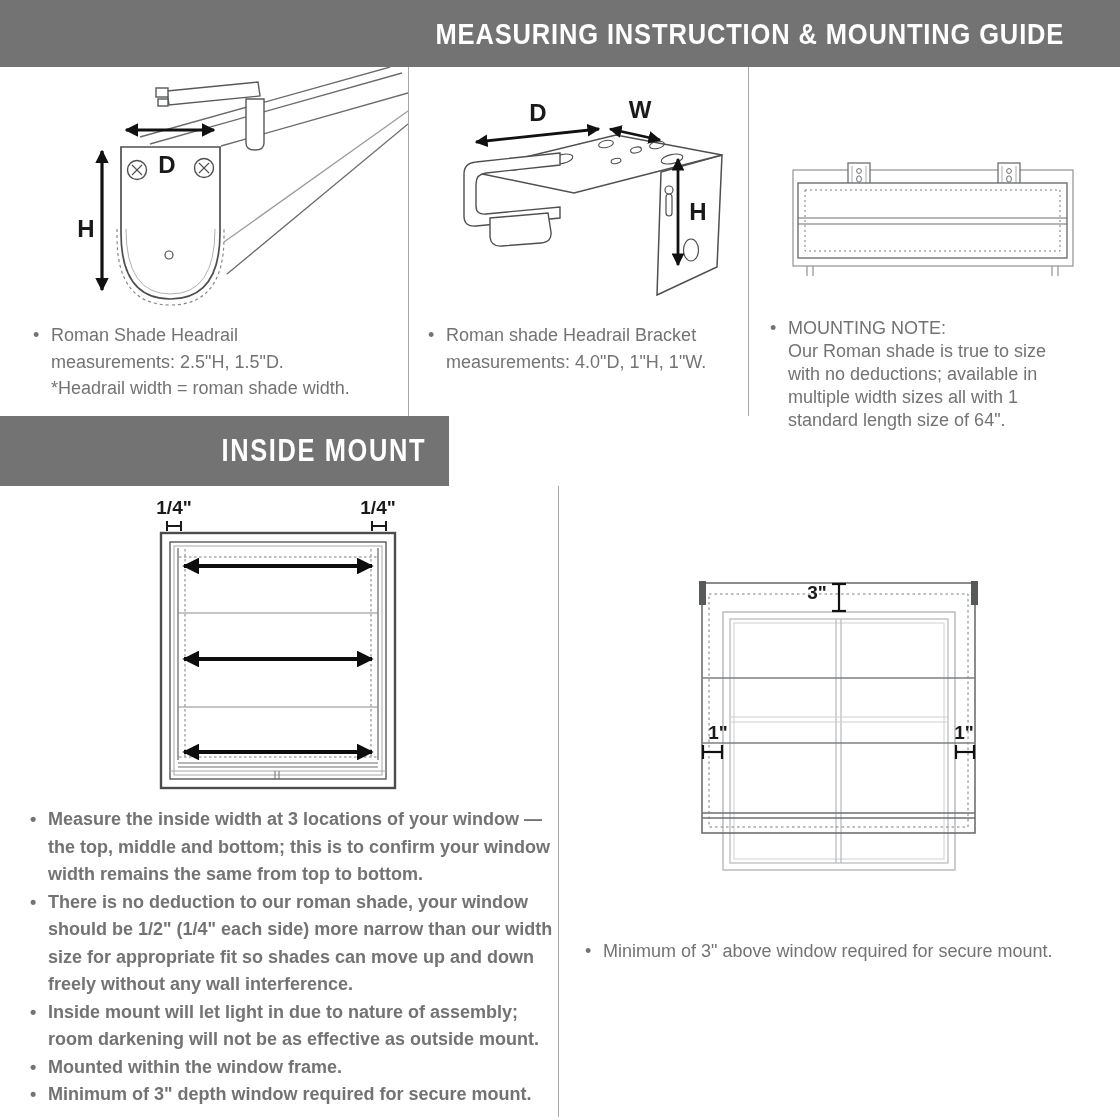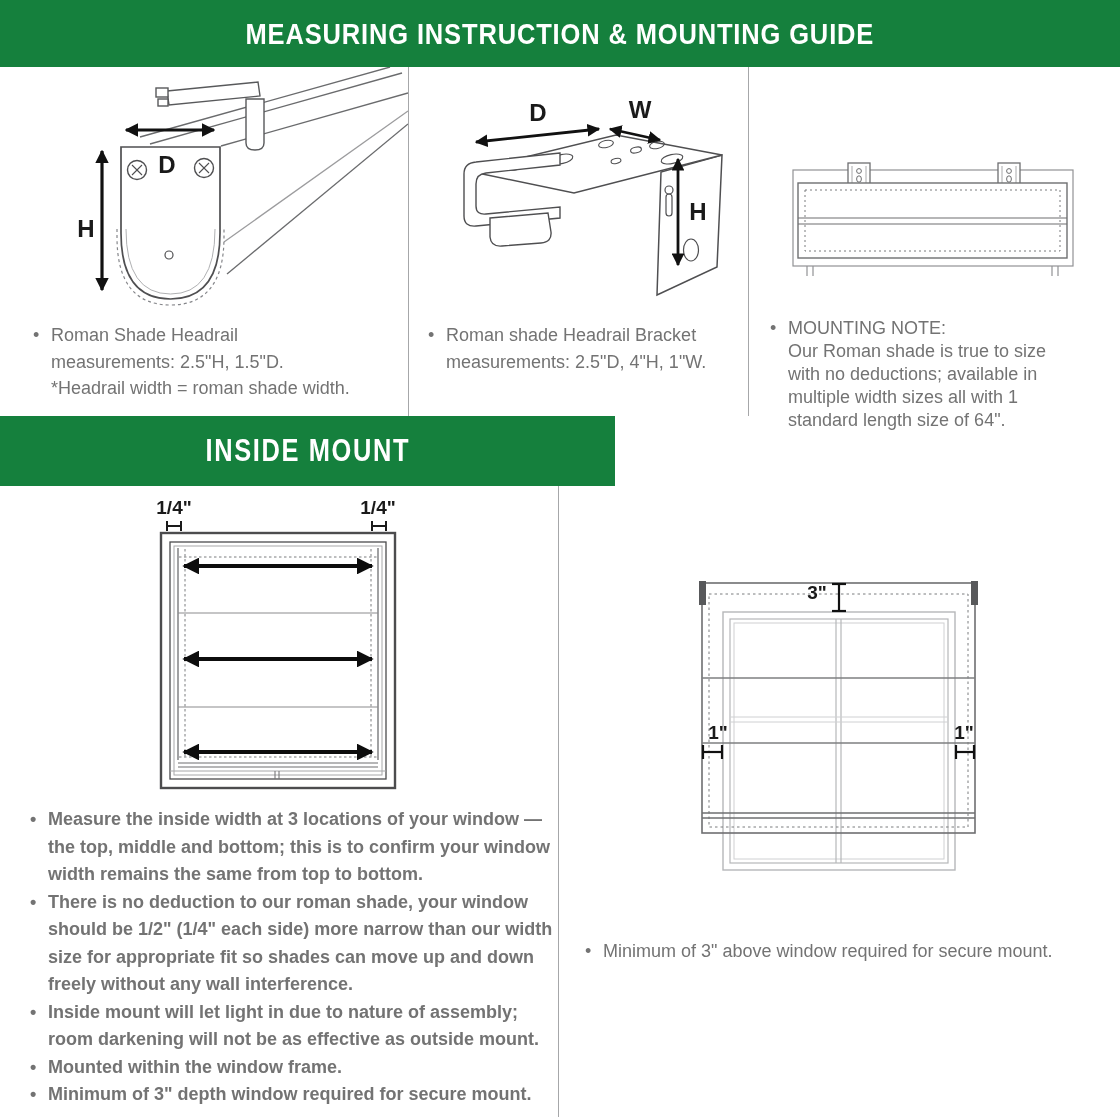--- a/index.html
+++ b/index.html
@@ -1,24 +1,24 @@
 <!DOCTYPE html>
 <html><head>
 <meta charset="utf-8">
 <style>
   * { margin:0; padding:0; box-sizing:border-box; }
   html,body { width:1120px; height:1120px; }
   body { font-family:"Liberation Sans","DejaVu Sans",sans-serif; background:#ffffff; color:#414042; }
   .page { position:absolute; left:0; top:0; width:1120px; height:1120px; background:#fff; overflow:hidden; }
 
-  .band { position:absolute; background:#15803d; color:#fff; display:flex; align-items:center; justify-content:center; }
+  .band { position:absolute; background:#737373; color:#fff; display:flex; align-items:center; justify-content:flex-end; }
   .main-band { left:0; top:0; width:1120px; height:67px; }
   .main-band .band-text { font-size:30px; font-weight:bold; letter-spacing:1px; transform:scaleX(0.85); white-space:nowrap; }
   .mount-band { top:416px; height:70px; }
-  .mount-band.left  { left:0; width:615px; }
+  .mount-band.left  { left:0; width:449px; }
   .mount-band.right { left:559px; width:561px; }
   .mount-band .band-text { font-size:31px; font-weight:bold; letter-spacing:2px; transform:scaleX(0.82); white-space:nowrap; }
 
   .vdiv { position:absolute; width:1px; background:#a6a7a9; }
   .vdiv.d1 { left:408px; top:67px;  height:349px; }
   .vdiv.d2 { left:748px; top:67px;  height:349px; }
   .vdiv.d3 { left:558px; top:486px; height:631px; }
 
   svg.diagram { position:absolute; overflow:hidden; }
   #svg-headrail { left:0px;   top:67px;  width:408px; height:253px; }
@@ -156,21 +156,21 @@
   </svg>
 
   <div class="bullets" id="panel1-text">
     <div class="bullet-item">
       <span>Roman Shade Headrail measurements: 2.5"H, 1.5"D. *Headrail width = roman shade width.</span>
     </div>
   </div>
 
   <div class="bullets" id="panel2-text">
     <div class="bullet-item">
-      <span>Roman shade Headrail Bracket measurements: 2.5"D, 4"H, 1"W.</span>
+      <span>Roman shade Headrail Bracket measurements: 4.0"D, 1"H, 1"W.</span>
     </div>
   </div>
 
   <div class="bullets" id="panel3-text">
     <div class="bullet-item">
       <span>MOUNTING NOTE:</span>
     </div>
     <div class="note-body">Our Roman shade is true to size with no deductions; available in multiple width sizes all with 1 standard length size of 64".</div>
   </div>
 

